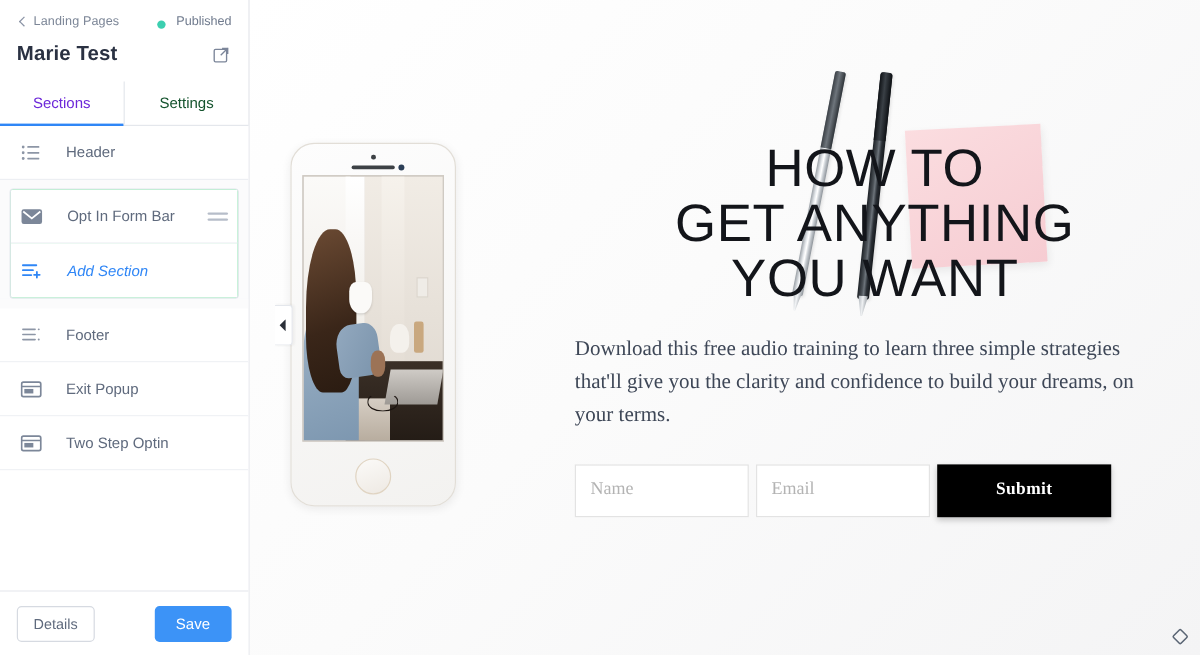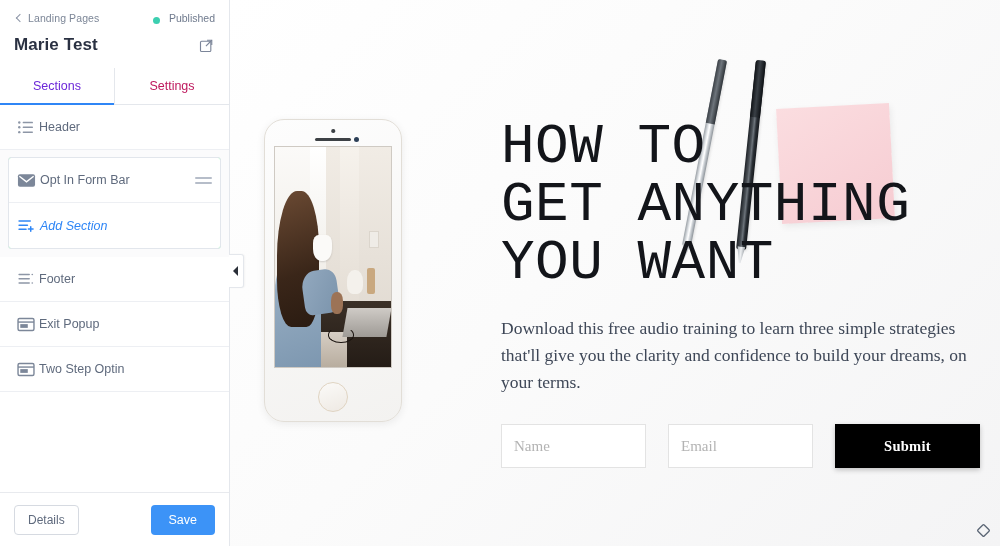--- a/index.html
+++ b/index.html
@@ -6,21 +6,21 @@
   html, body {
     width: 1000px; height: 546px;
     font-family: "Liberation Sans", sans-serif;
     background: #ffffff;
     overflow: hidden;
   }
   .app { position: relative; width: 1000px; height: 546px; display: flex; }
 
   
   .sidebar {
-    width: 230px; height: 546px;
+    width: 208px; height: 546px;
     background: #ffffff;
     border-right: 1px solid #e4e7ec;
     display: flex; flex-direction: column;
     position: relative; z-index: 3;
   }
   .sb-top { padding: 9px 14px 0 14px; }
   .sb-breadcrumb-row { display: flex; align-items: center; justify-content: space-between; height: 18px; }
   .breadcrumb { display: flex; align-items: center; gap: 5px; cursor: pointer; }
   .breadcrumb .chev {
     width: 9px; height: 9px; display: inline-block; position: relative;
@@ -38,29 +38,29 @@
 
   .sb-title-row { display: flex; align-items: center; justify-content: space-between; margin-top: 8px; }
   .page-title { font-size: 17px; color: #2a3142; font-weight: 700; letter-spacing: .1px; }
   .ext-link {
     width: 18px; height: 18px; cursor: pointer; display: flex; align-items: center; justify-content: center;
   }
 
   .tabs { display: flex; margin-top: 13px; border-bottom: 1px solid #e4e7ec; }
   .tab {
     flex: 1; text-align: center; padding: 11px 0 10px 0;
-    font-size: 12.5px; color: #be185d; cursor: pointer;
+    font-size: 12.5px; color: #14532d; cursor: pointer;
     border-bottom: 2px solid transparent; margin-bottom: -1px;
   }
   .tab.active { color: #6d28d9; border-bottom-color: #2f86f6; }
   .tab.divider { border-left: 1px solid #e4e7ec; }
 
   .sb-list { flex: 1; overflow: hidden; background: #fbfbfc; }
   .row {
-    display: flex; align-items: center; gap: 4px;
+    display: flex; align-items: center; gap: 20px;
     height: 45px; padding: 0 16px; background: #ffffff;
     border-bottom: 1px solid #edeff3; cursor: pointer; text-align: right;
   }
   .row .label { font-size: 12.5px; color: #5f6a7d; }
   .row .icon { width: 19px; height: 19px; display: flex; align-items: center; justify-content: center; flex: 0 0 19px; }
 
   .group-card {
     margin: 7px 8px 0 8px;
     border: 1px solid #e2e6ec; border-radius: 3px; overflow: hidden;
     background: #86efac;
@@ -196,31 +196,32 @@
   .sticky {
     position: absolute; left: 549px; top: 106px; width: 113px; height: 115px;
     background: linear-gradient(150deg,#fbdde0,#f6ccd2);
     transform: rotate(-3deg);
     box-shadow: 1px 3px 7px rgba(0,0,0,.07);
   }
 
   
   .lp { position: absolute; left: 271px; top: 118px; width: 500px; }
   .headline {
-    font-family: Liberation Mono, monospace;
-    font-weight: 300; font-size: 56px; line-height: 1.04;
+    font-family: Liberation Sans, sans-serif;
+    font-weight: 300; font-size: 44px; line-height: 1.04;
     color: #13151a; letter-spacing: .5px; text-transform: uppercase;
     white-space: pre-line;
+    text-align: center;
   }
   .subcopy {
     margin-top: 22px; width: 482px;
     font-family: "Liberation Serif", serif;
     font-size: 17.5px; line-height: 1.55; color: #3e4757;
   }
-  .formrow { display: flex; align-items: center; gap: 22px; margin-top: 28px; }
+  .formrow { display: flex; align-items: center; gap: 6px; margin-top: 28px; }
   .field {
     width: 145px; height: 44px; background: #fff;
     border: 1px solid #e3e3e3; padding: 0 12px;
     font-family: "Liberation Serif", serif; font-size: 15px; color: #333;
     outline: none;
   }
   .field::placeholder { color: #b3b3b3; font-family: "Liberation Serif", serif; }
   .submit {
     width: 145px; height: 44px; background: #000; color: #fff;
     border: none; cursor: pointer;

